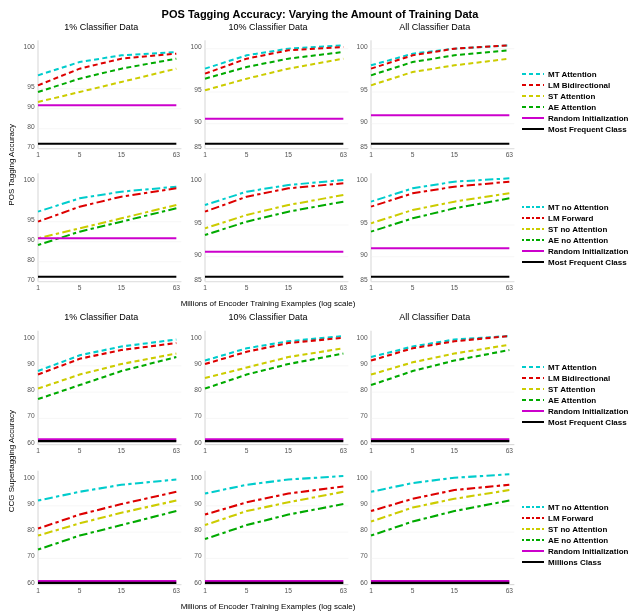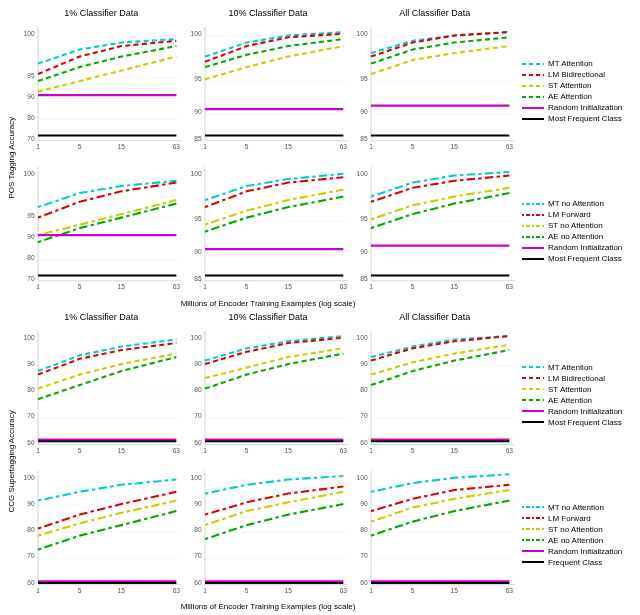--- a/index.html
+++ b/index.html
@@ -37,20 +37,21 @@
       flex-direction: column;
       justify-content: center;
       padding-left: 4px;
       padding-top: 8px;
     }
     .legend-item {
       display: flex;
       align-items: center;
       margin-bottom: 2px;
       font-size: 8px;
+      font-weight: bold;
     }
     .legend-line {
       width: 22px;
       height: 2px;
       margin-right: 4px;
       flex-shrink: 0;
     }
     .legend-line.dashed {
       background: repeating-linear-gradient(to right, var(--c) 0, var(--c) 4px, transparent 4px, transparent 7px);
     }
@@ -68,20 +69,21 @@
       justify-content: center;
       flex-shrink: 0;
     }
   </style>
 </head>
 <body>
 
 <div class="page">
 
   <div class="section">
+    <div class="section-title">POS Tagging Accuracy: Varying the Amount of Training Data</div>
     <div style="display:flex; flex-direction:row; flex:1;">
 
       <div class="y-axis-label">
         <span>POS Tagging Accuracy</span>
       </div>
 
       <div style="display:flex; flex-direction:column; flex:1;">
 
         <div style="display:flex; flex-direction:row;">
           <div style="flex:1; text-align:center; font-size:9px;">1% Classifier Data</div>
@@ -524,21 +526,21 @@
             <div class="legend-item">
               <div class="legend-line" style="background:repeating-linear-gradient(to right, #00AA00 0, #00AA00 2px, transparent 2px, transparent 4px, #00AA00 4px, #00AA00 8px, transparent 8px, transparent 10px); height:2px;"></div>
               <span>AE no Attention</span>
             </div>
             <div class="legend-item">
               <div class="legend-line" style="background:#CC00CC; height:2px;"></div>
               <span>Random Initialization</span>
             </div>
             <div class="legend-item">
               <div class="legend-line" style="background:#000000; height:2px;"></div>
-              <span>Frequent Class</span>
+              <span>Millions Class</span>
             </div>
           </div>
         </div>
 
         <div style="text-align:center; font-size:8px; padding-right:118px;">Millions of Encoder Training Examples (log scale)</div>
       </div>
     </div>
   </div>
 
 </div>

